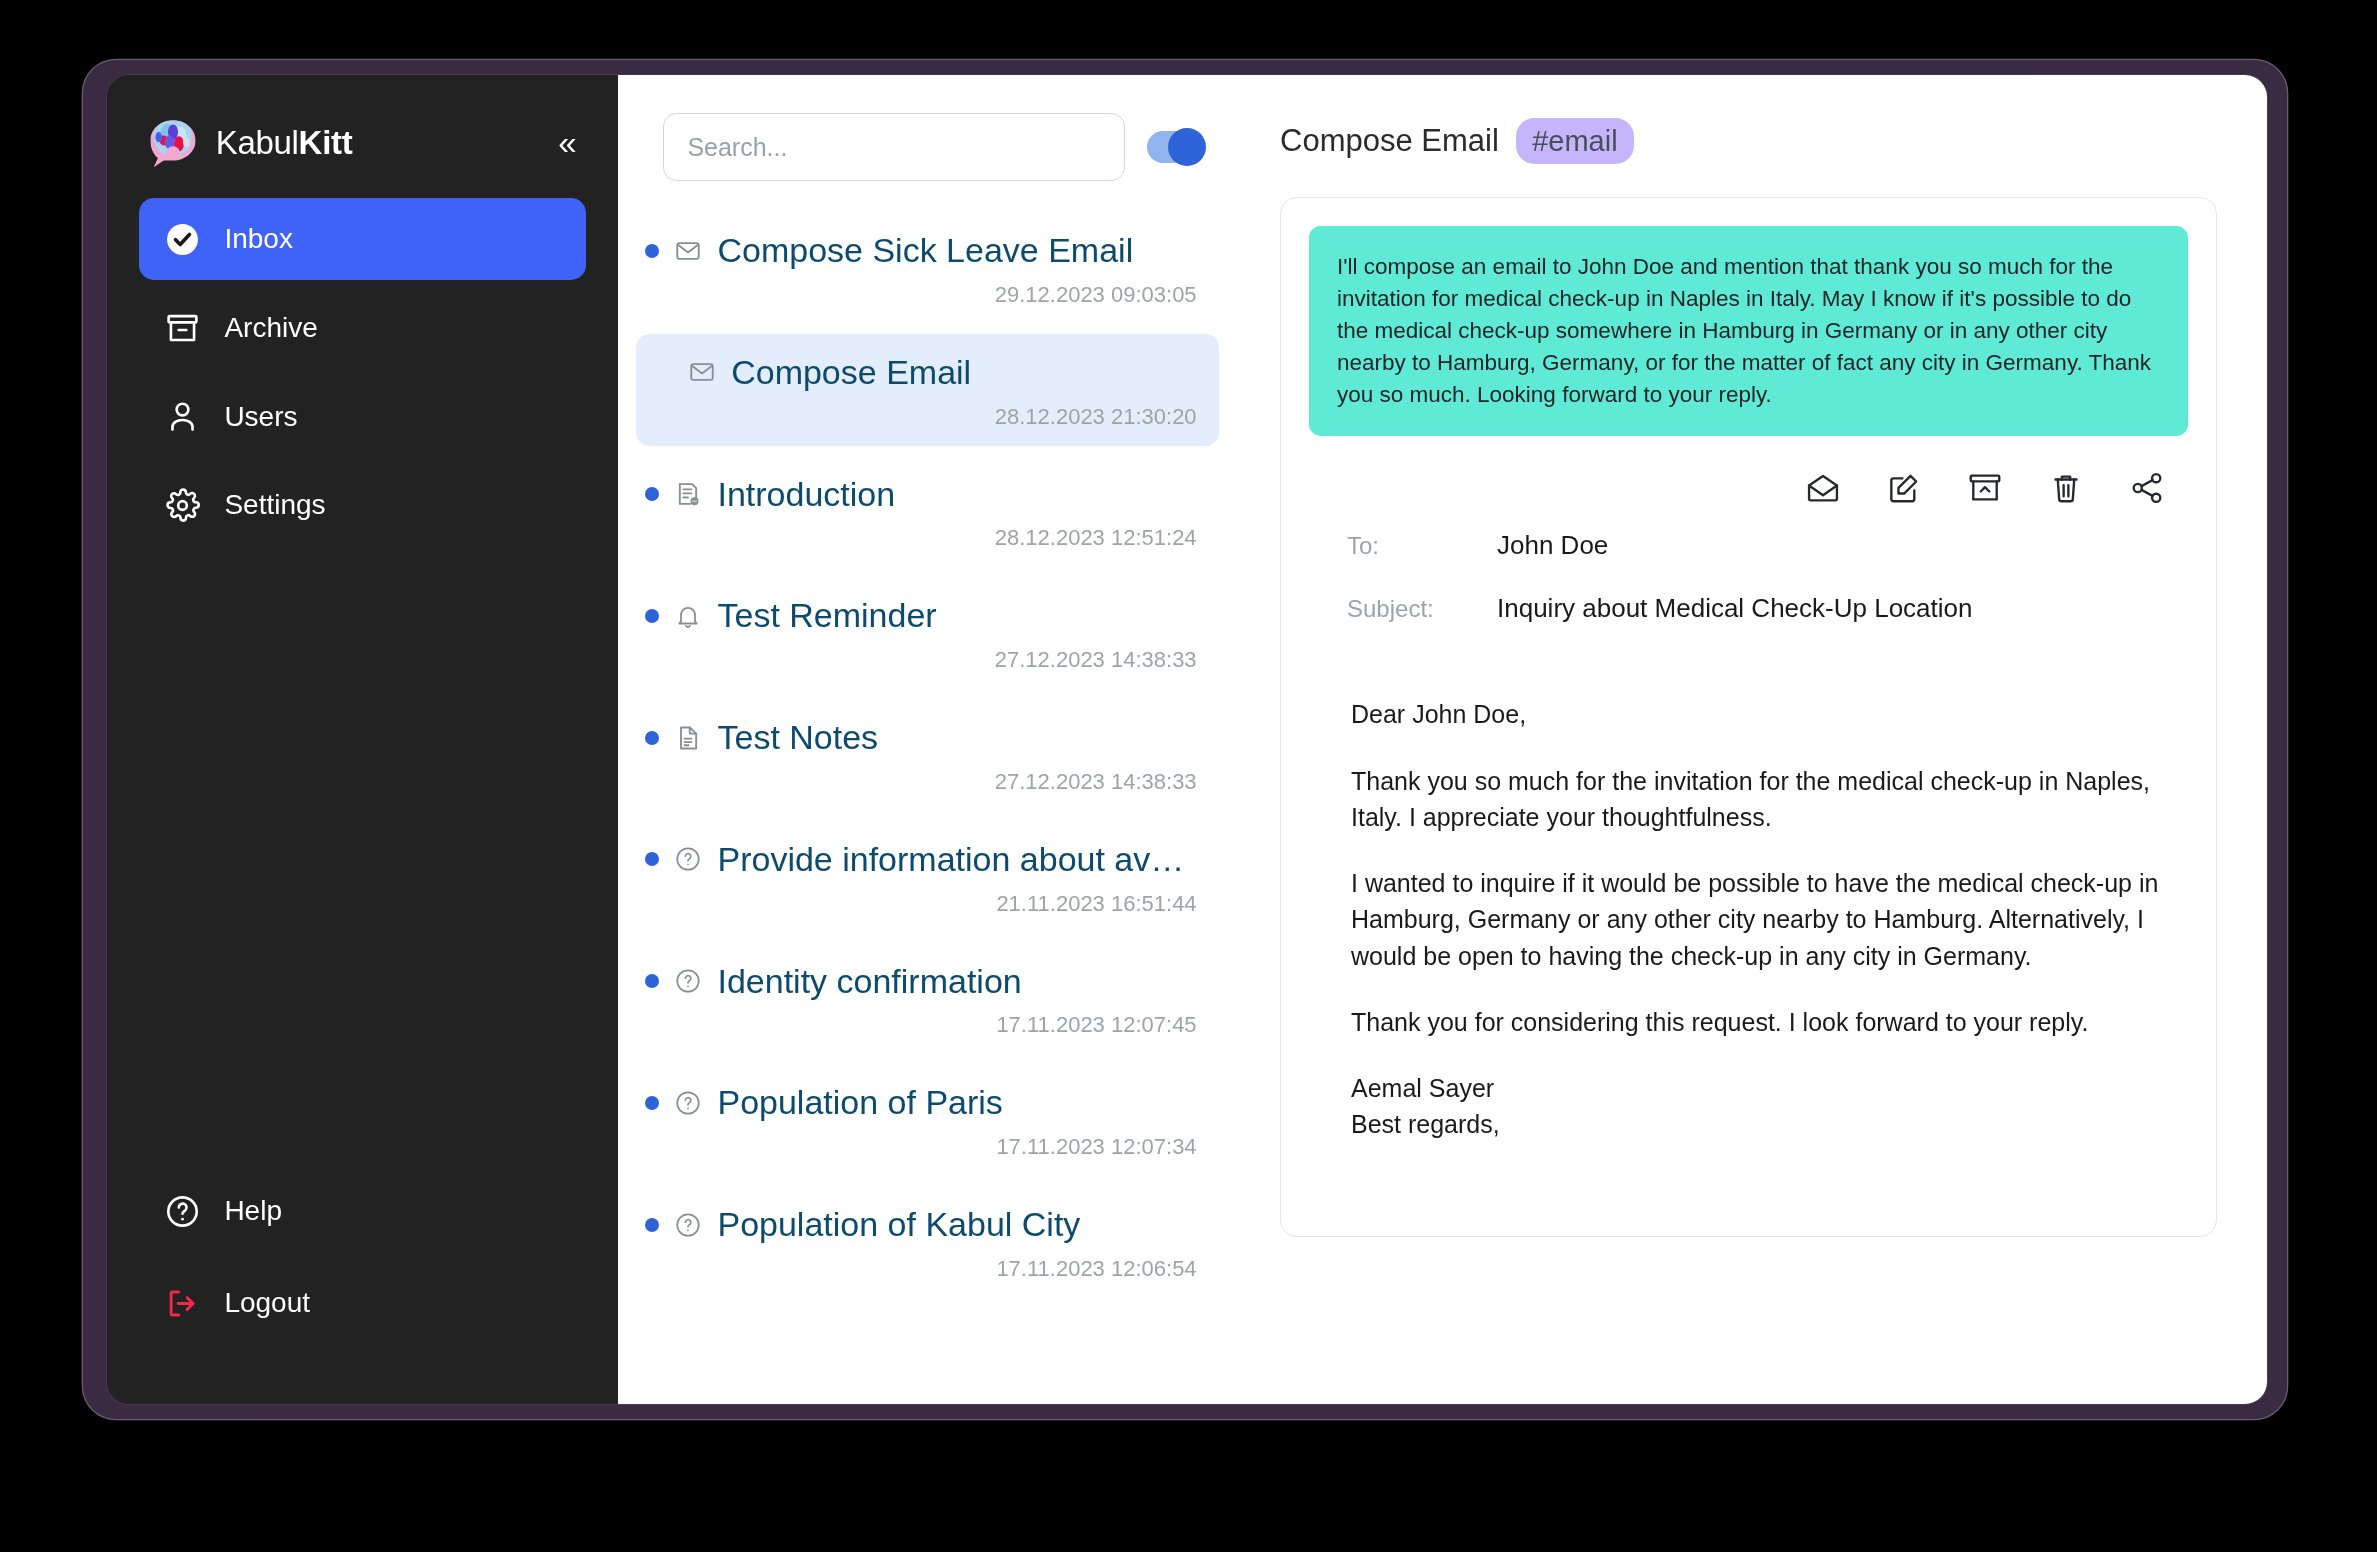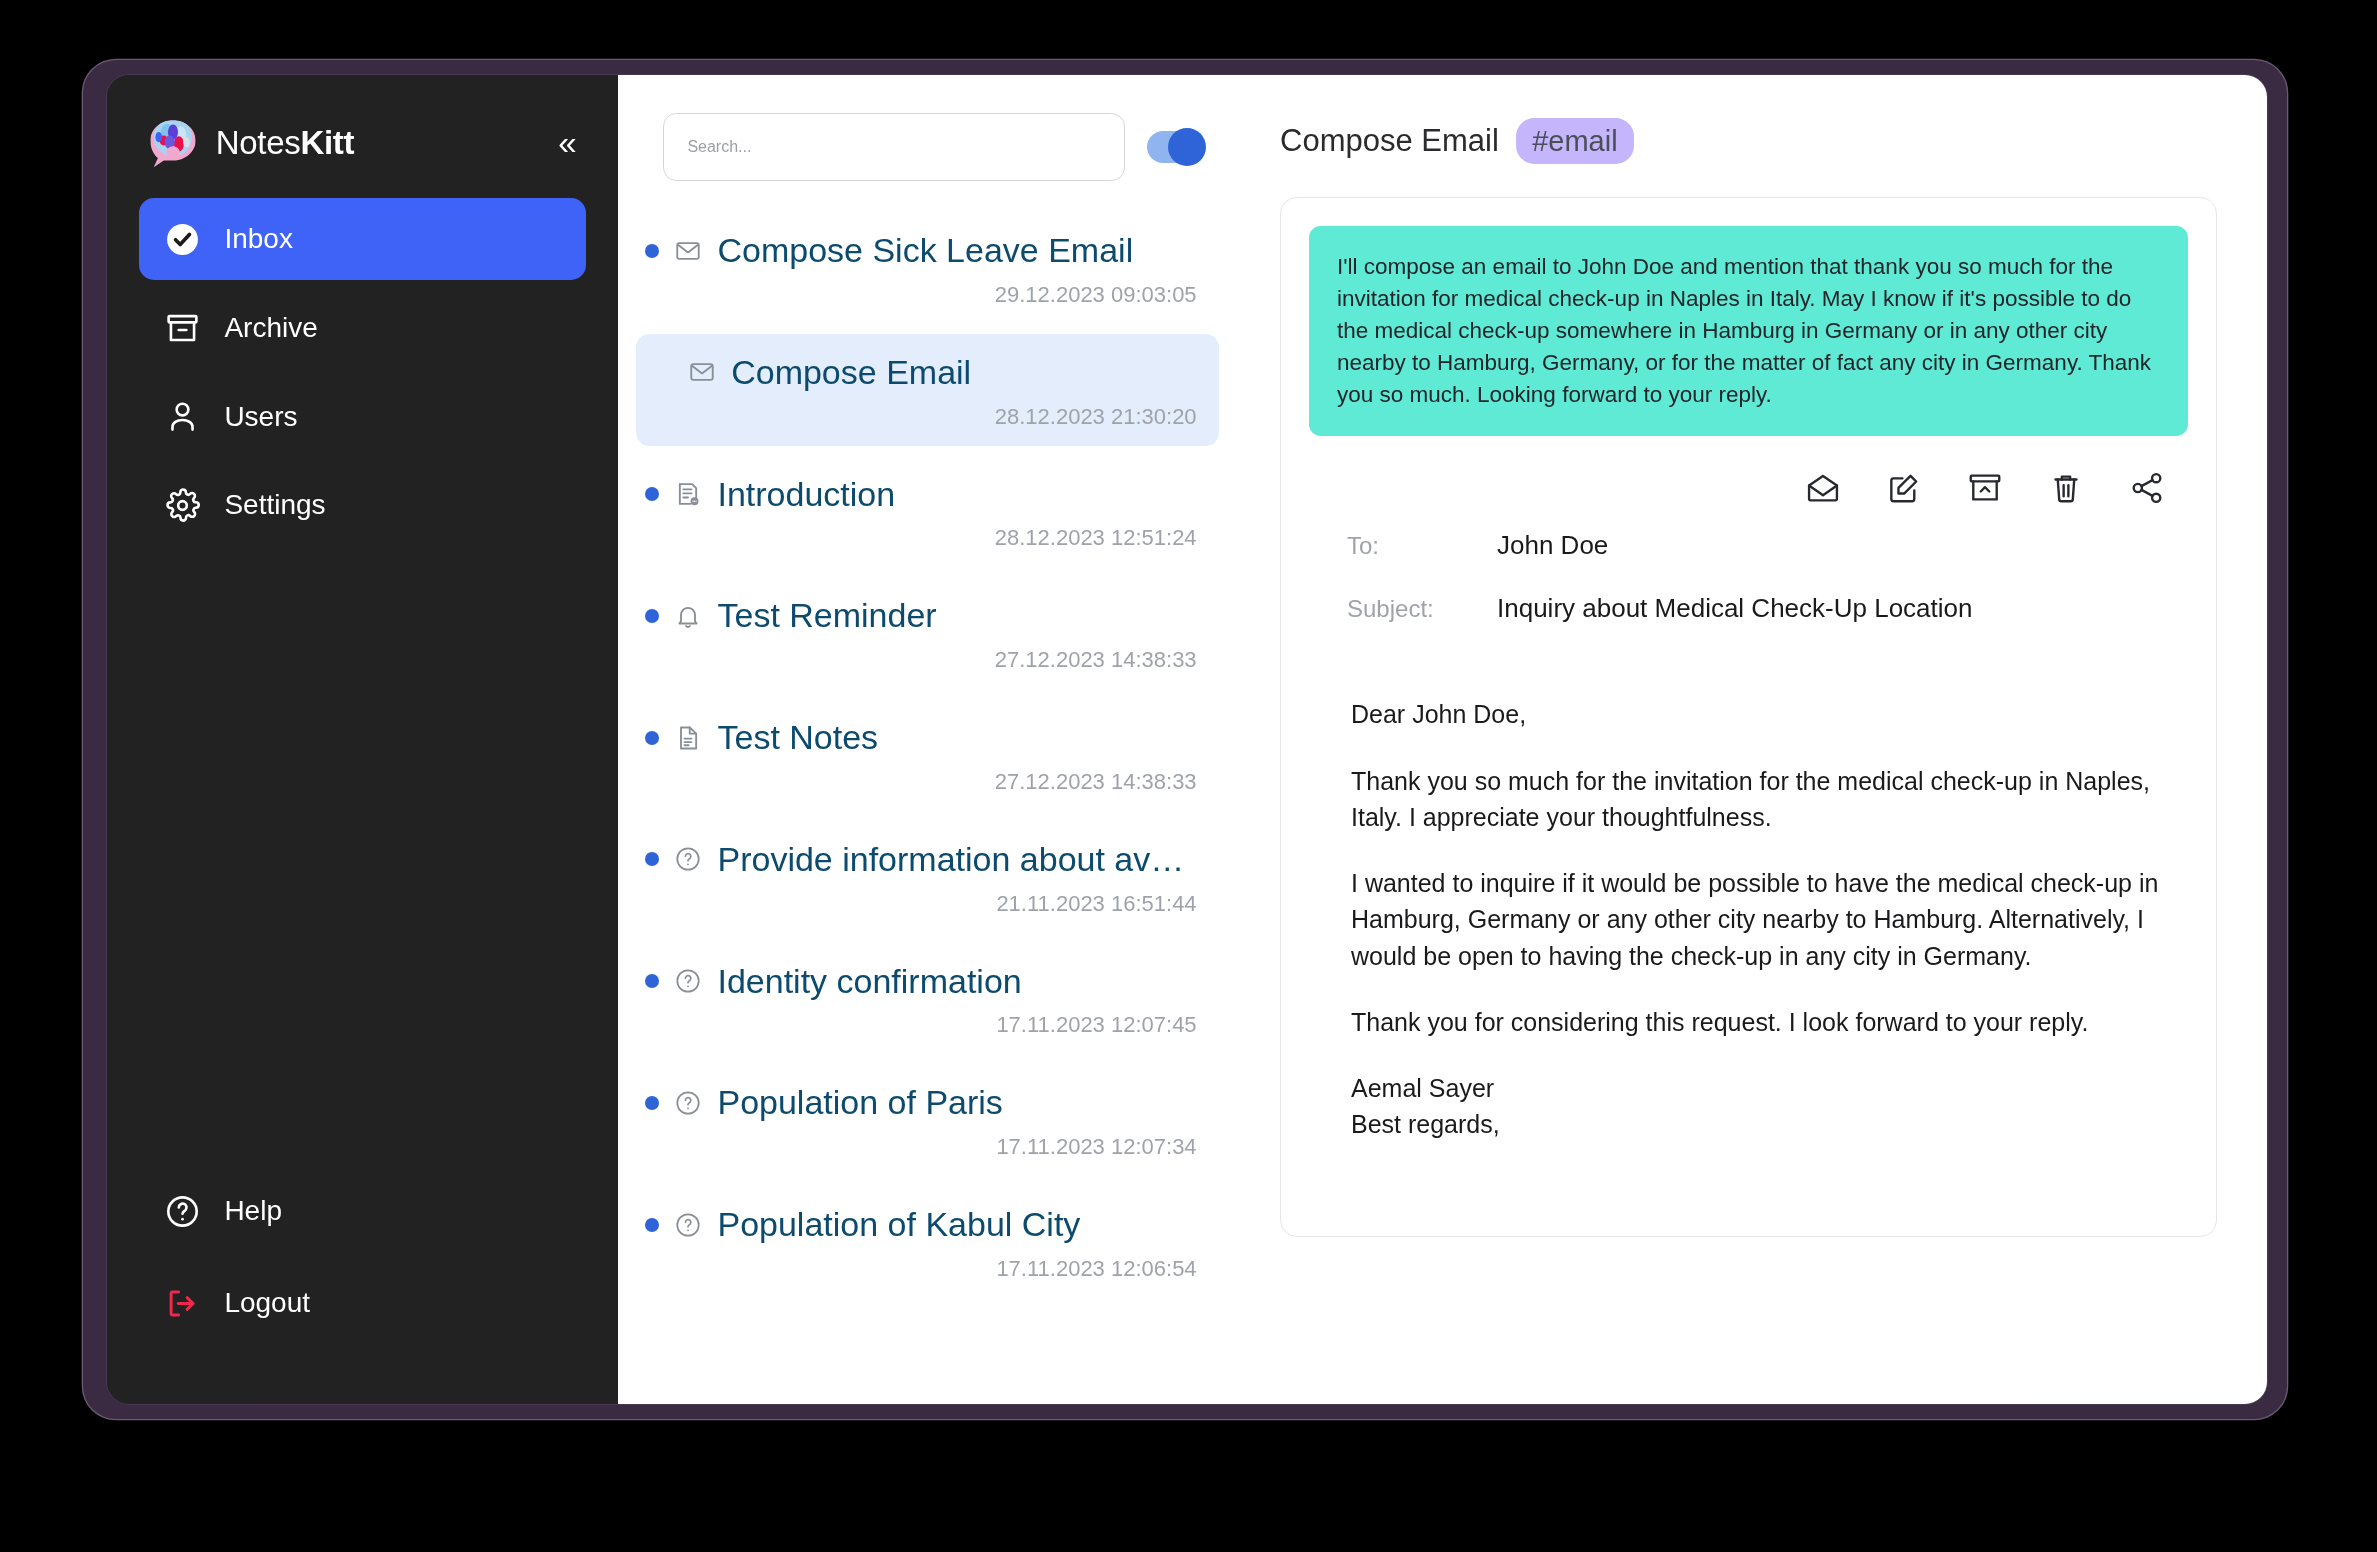--- a/index.html
+++ b/index.html
@@ -126,21 +126,21 @@
     align-items: center;
     padding: 38px 33px 25px 45px;
     gap: 22px;
   }
   .search-input {
     flex: 1 1 auto;
     height: 68px;
     border: 1.3px solid #d2d5da;
     border-radius: 13.4px;
     padding: 0 23.4px;
-    font-size: 16px;
+    font-size: 25px;
     color: #2b2b2b;
     font-family: "Liberation Sans", sans-serif;
     outline: none;
     background: #fff;
   }
   .search-input::placeholder { color: #9aa0a6; }
   .toggle {
     width: 57px; height: 32px;
     border-radius: 16.7px;
     background: #8fb4ef;
@@ -298,21 +298,21 @@
               <ellipse cx="31" cy="18" rx="6" ry="9" fill="#5b3fd6"></ellipse>
               <ellipse cx="38" cy="32" rx="6" ry="9" fill="#e8114a"></ellipse>
               <ellipse cx="20" cy="28" rx="5" ry="6" fill="#e8114a"></ellipse>
               <ellipse cx="27" cy="30" rx="6" ry="8" fill="#6a57e0"></ellipse>
               <ellipse cx="14" cy="24" rx="4" ry="6" fill="#3f63f6"></ellipse>
               <ellipse cx="47" cy="30" rx="4" ry="6" fill="#dcdce6"></ellipse>
               <ellipse cx="31" cy="42" rx="8" ry="7" fill="#f0a8cf"></ellipse>
             </g>
           </svg>
         </span>
-        <span class="brand-name"><span>Notes</span><b>Kitt</b></span>
+        <span class="brand-name"><span>Kabul</span><b>Kitt</b></span>
         <span class="collapse-btn">«</span>
       </div>
 
       <nav class="nav">
         <div class="nav-item active">
           <span class="nav-ico">
             <svg width="37" height="37" viewBox="0 0 24 24">
                 <circle cx="12" cy="12" r="10" fill="#fff"></circle>
                 <path d="M7.5 12.2l3 3 6-6.4" fill="none" stroke="#1b1b1b" stroke-width="2.4" stroke-linecap="round" stroke-linejoin="round"></path>
               </svg>

